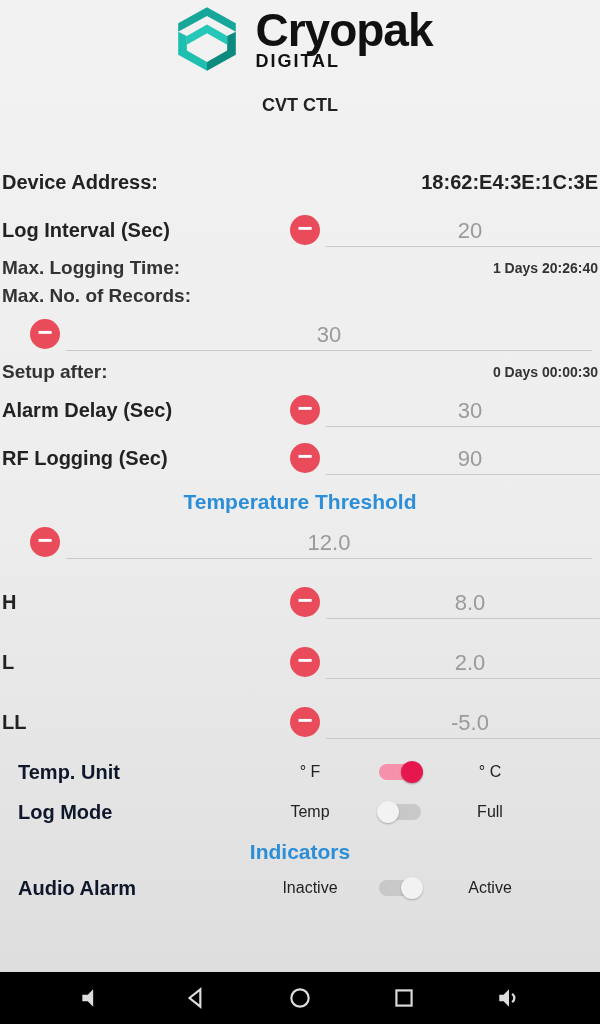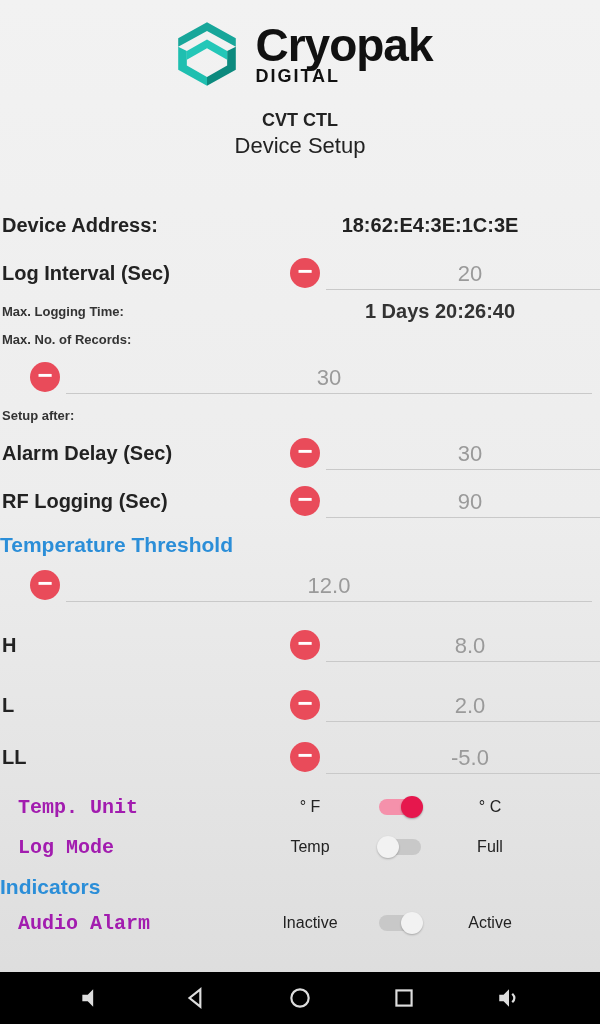--- a/index.html
+++ b/index.html
@@ -1,47 +1,47 @@
 <!DOCTYPE html>
 <html><head>
 <meta charset="utf-8">
 <style>
   * { box-sizing: border-box; margin: 0; padding: 0; }
   html, body { width: 600px; height: 1024px; font-family: "Segoe UI", Arial, sans-serif; }
   body { display: flex; flex-direction: column; background: linear-gradient(180deg, #f2f2f2 0%, #ededed 50%, #dcdcdc 100%); }
   .app { flex: 1; display: flex; flex-direction: column; padding: 0 0 0 0; }
-  .header { display: flex; flex-direction: column; align-items: center; padding-top: 18px; }
+  .header { display: flex; flex-direction: column; align-items: center; padding-top: 3px; }
   .logo-row { display: flex; align-items: center; gap: 8px; }
   .logo-svg { width: 80px; height: 72px; }
   .logo-text { display: flex; flex-direction: column; }
   .logo-word { font-size: 46px; font-weight: 700; letter-spacing: -1px; color: #111; line-height: 1; }
   .logo-sub { font-size: 18px; font-weight: 600; color: #111; letter-spacing: 2px; margin-top: -2px; }
   .subtitle1 { font-size: 18px; font-weight: 700; color: #222; margin-top: 20px; }
   .subtitle2 { font-size: 22px; font-weight: 400; color: #222; margin-top: 2px; }
 
   .rows { margin-top: 42px; }
   .row { display: flex; align-items: center; height: 48px; padding: 0 2px; }
   .row.small { height: 28px; }
   .row .label { flex: 0 0 260px; font-size: 20px; font-weight: 700; color: #222; }
-  .row.small .label { font-size: 13px; font-weight: 700; color: #333; flex: 0 0 280px; }
-  .row .value { flex: 1; text-align: center; font-size: 20px; font-weight: 700; color: #222; }
-  .row.small .value { font-size: 20px; font-weight: 700; color: #333; }
+  .row.small .label { font-size: 19px; font-weight: 700; color: #333; flex: 0 0 280px; }
+  .row .value { flex: 1; text-align: right; font-size: 20px; font-weight: 700; color: #222; }
+  .row.small .value { font-size: 14px; font-weight: 700; color: #333; }
 
   .row.stepper .controls { flex: 1; display: flex; align-items: center; }
   .btn-circle { width: 30px; height: 30px; border-radius: 50%; border: none; display: flex; align-items: center; justify-content: center; cursor: pointer; }
   .btn-minus { background: #e94b5a; }
   .btn-circle span { color: #fff; font-size: 26px; line-height: 1; font-weight: 700; position: relative; }
   .btn-minus span { top: -2px; }
   .stepper-field { flex: 1; margin: 0 6px; text-align: center; font-size: 22px; color: #9a9a9a; border: none; background: transparent; border-bottom: 1px solid #c9c9c9; padding: 4px 0 2px 0; outline: none; }
   .spacer-left { width: 28px; }
 
-  .section-title { text-align: left; color: #2b8ed8; font-size: 21px; font-weight: 600; margin: 8px 0 4px 0; }
+  .section-title { text-align: center; color: #2b8ed8; font-size: 21px; font-weight: 600; margin: 8px 0 4px 0; }
 
   .toggle-row { display: flex; align-items: center; height: 40px; padding: 0 18px; }
-  .toggle-row .label { flex: 0 0 242px; font-size: 20px; font-weight: 700; color: #a21caf; font-family: Liberation Mono, monospace; }
+  .toggle-row .label { flex: 0 0 242px; font-size: 20px; font-weight: 700; color: #0f172a; }
   .toggle-row .opt { width: 100px; text-align: center; font-size: 16px; font-weight: 500; color: #222; }
   .toggle-row .switch-wrap { width: 80px; display: flex; justify-content: center; }
   .switch { position: relative; width: 42px; height: 16px; border-radius: 10px; }
   .switch .track { position: absolute; inset: 0; border-radius: 10px; }
   .switch .knob { position: absolute; width: 22px; height: 22px; border-radius: 50%; top: -3px; }
   .switch.on .track { background: #f591ab; }
   .switch.on .knob { background: #e6174d; right: -2px; box-shadow: 0 1px 2px rgba(0,0,0,0.3); }
   .switch.off .track { background: #c8c8c8; }
   .switch.off .knob { background: #f2f2f2; left: -2px; box-shadow: 0 1px 2px rgba(0,0,0,0.25); }
   .switch.off-right .track { background: #c8c8c8; }
@@ -63,21 +63,20 @@
         <polygon points="10,40 10,72 50,94 50,82 22,66 22,46" fill="#1fbfb0"></polygon>
         <polygon points="90,40 90,72 50,94 50,82 78,66 78,46" fill="#0c8a7e"></polygon>
         <polygon points="50,30 78,46 78,58 50,42 22,58 22,46" fill="#24c7b8"></polygon>
       </svg>
       <div class="logo-text">
         <div class="logo-word">Cryopak</div>
         <div class="logo-sub">DIGITAL</div>
       </div>
     </div>
     <div class="subtitle1">CVT CTL</div>
-    <div class="subtitle2">Device Setup</div>
   </div>
 
   <div class="rows">
 
     <div class="row">
       <div class="label">Device Address:</div>
       <div class="value">18:62:E4:3E:1C:3E</div>
     </div>
 
     <div class="row stepper">
@@ -105,20 +104,21 @@
         <div class="spacer-left"></div>
         <button class="btn-circle btn-minus">
             <span>−</span>
           </button>
         <input class="stepper-field" value="30" style="">
 
       </div>
     </div>
     <div class="row small">
       <div class="label">Setup after:</div>
+      <div class="value">0 Days 00:00:30</div>
     </div>
 
     <div class="row stepper">
       <div class="label">Alarm Delay (Sec)</div>
       <div class="controls">
         <div class="spacer-left"></div>
         <button class="btn-circle btn-minus">
             <span>−</span>
           </button>
         <input class="stepper-field" value="30" style="">
@@ -168,21 +168,21 @@
       <div class="controls">
         <div class="spacer-left"></div>
         <button class="btn-circle btn-minus">
             <span>−</span>
           </button>
         <input class="stepper-field" value="2.0" style="">
 
       </div>
     </div>
 
-    <div class="row stepper" style="margin-top:4px">
+    <div class="row stepper" style="margin-top:12px">
       <div class="label">LL</div>
       <div class="controls">
         <div class="spacer-left"></div>
         <button class="btn-circle btn-minus">
             <span>−</span>
           </button>
         <input class="stepper-field" value="-5.0" style="">
 
       </div>
     </div>

